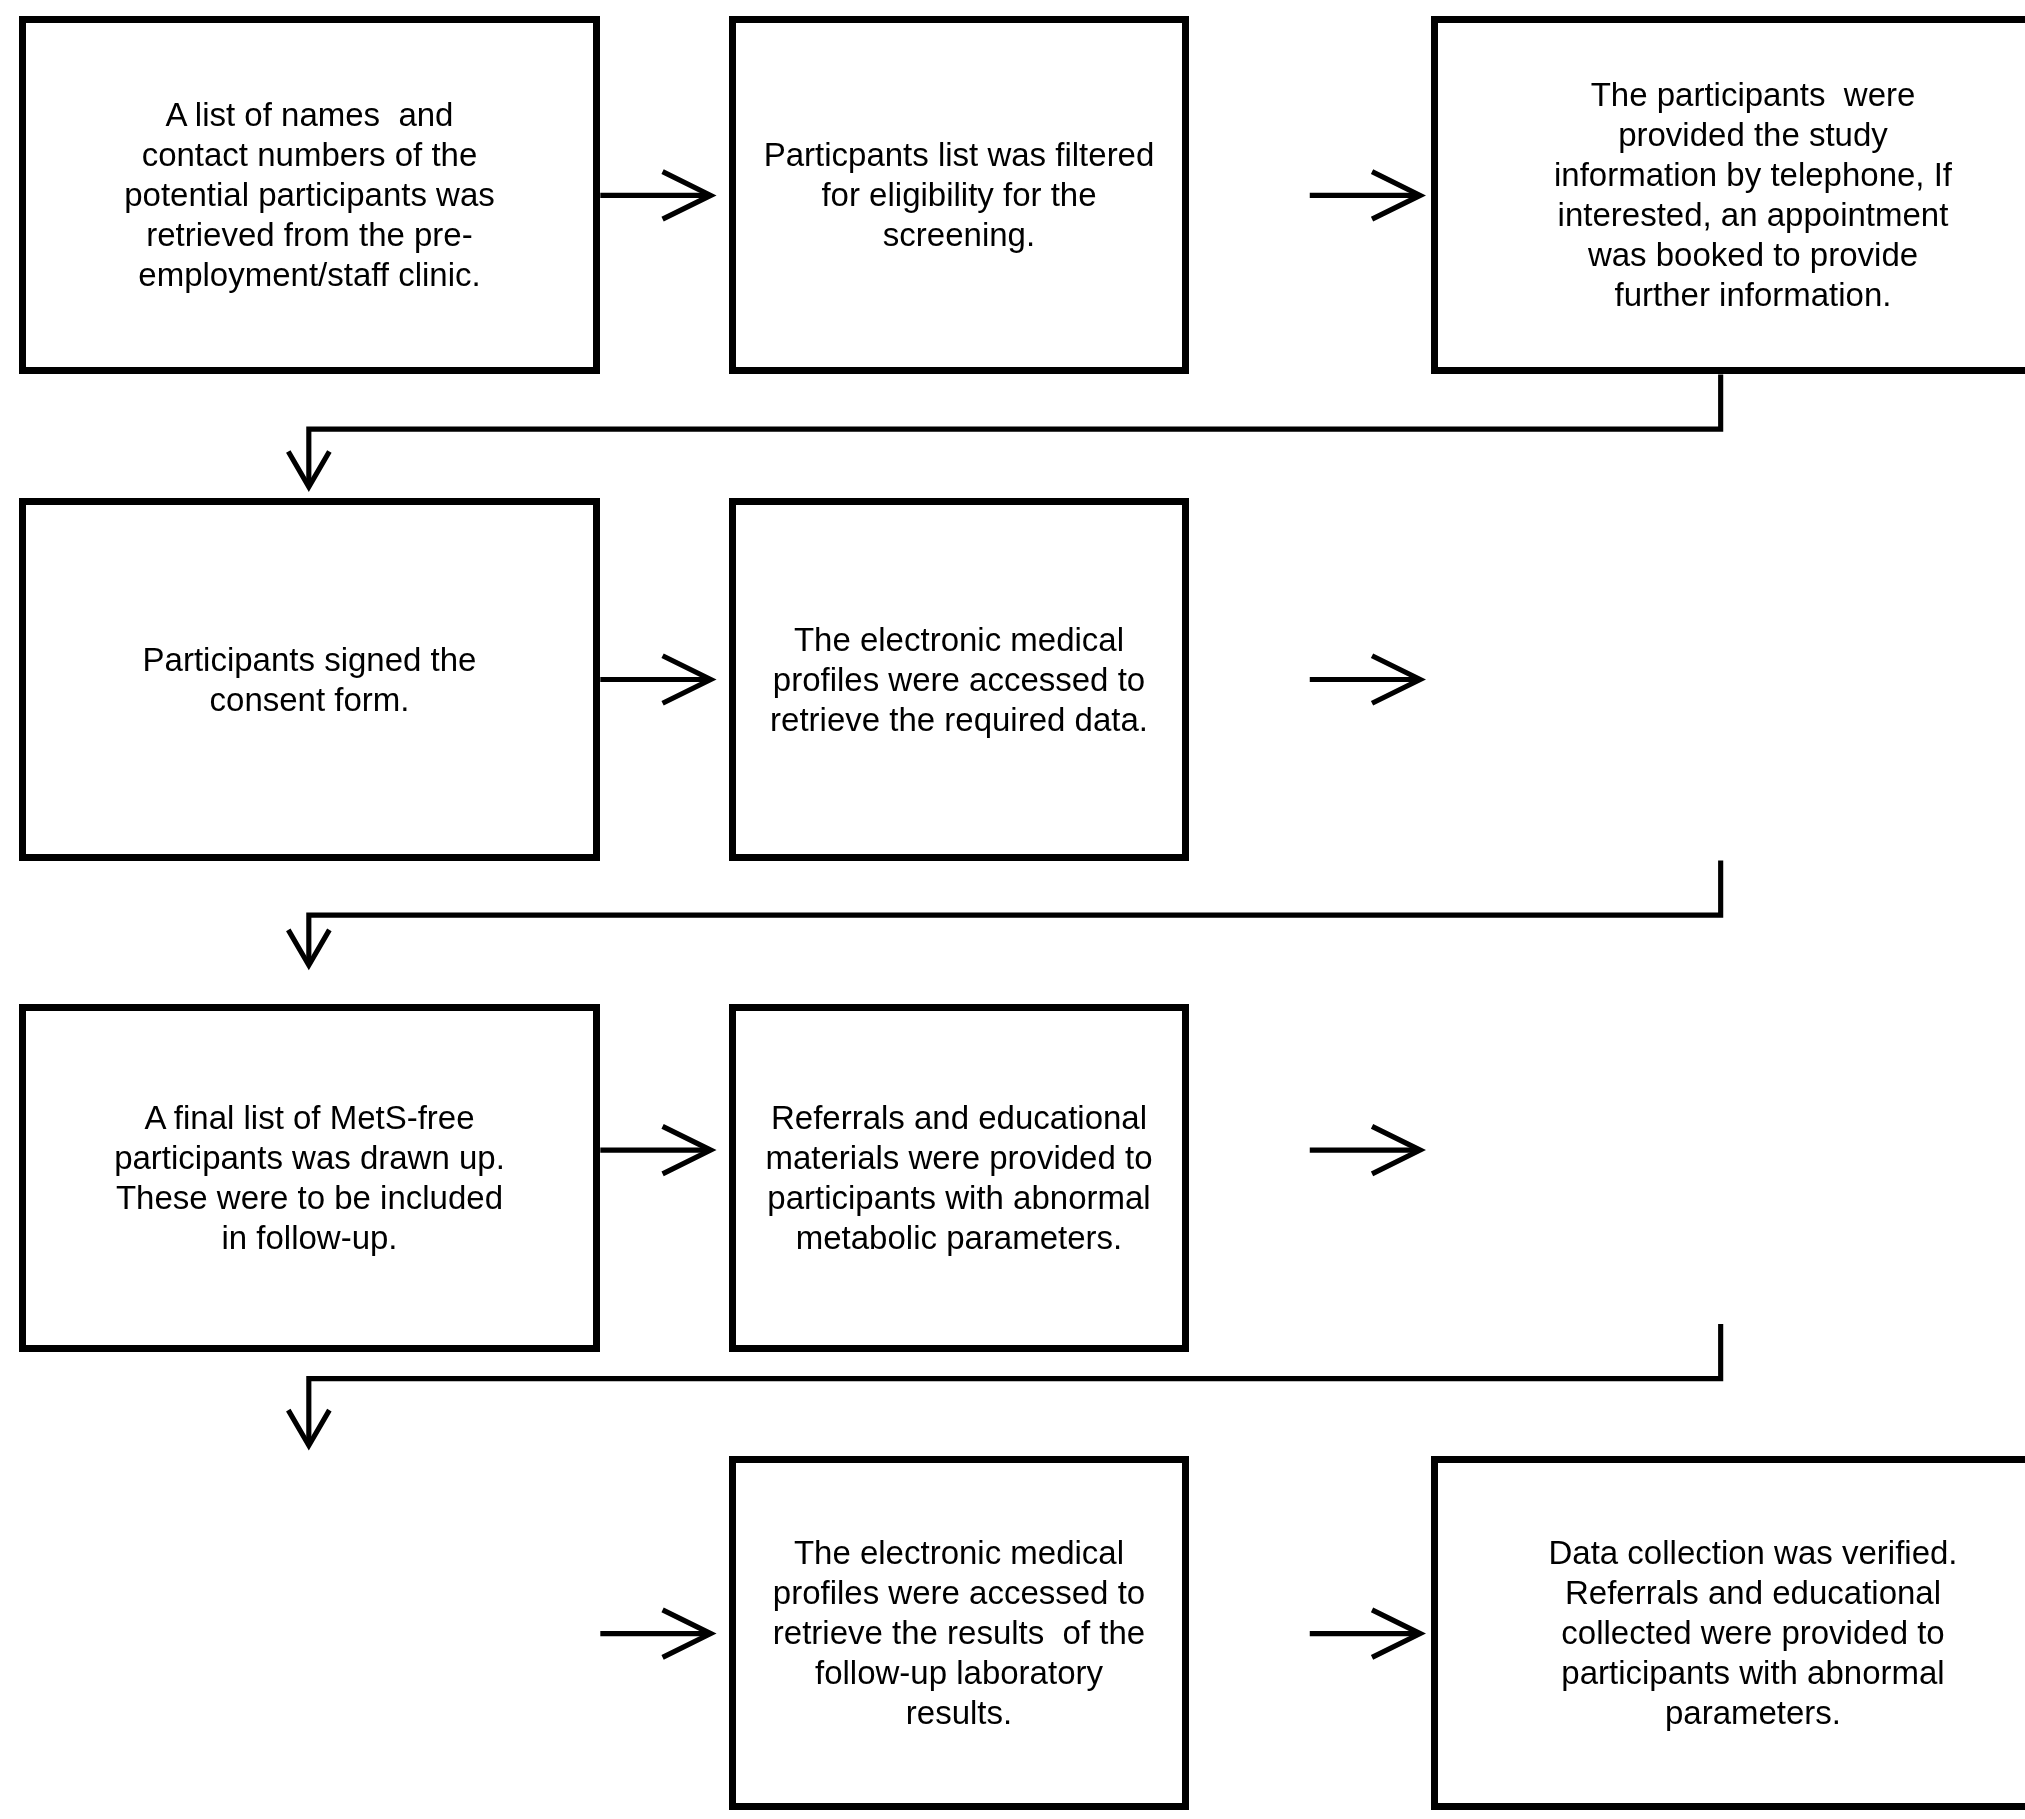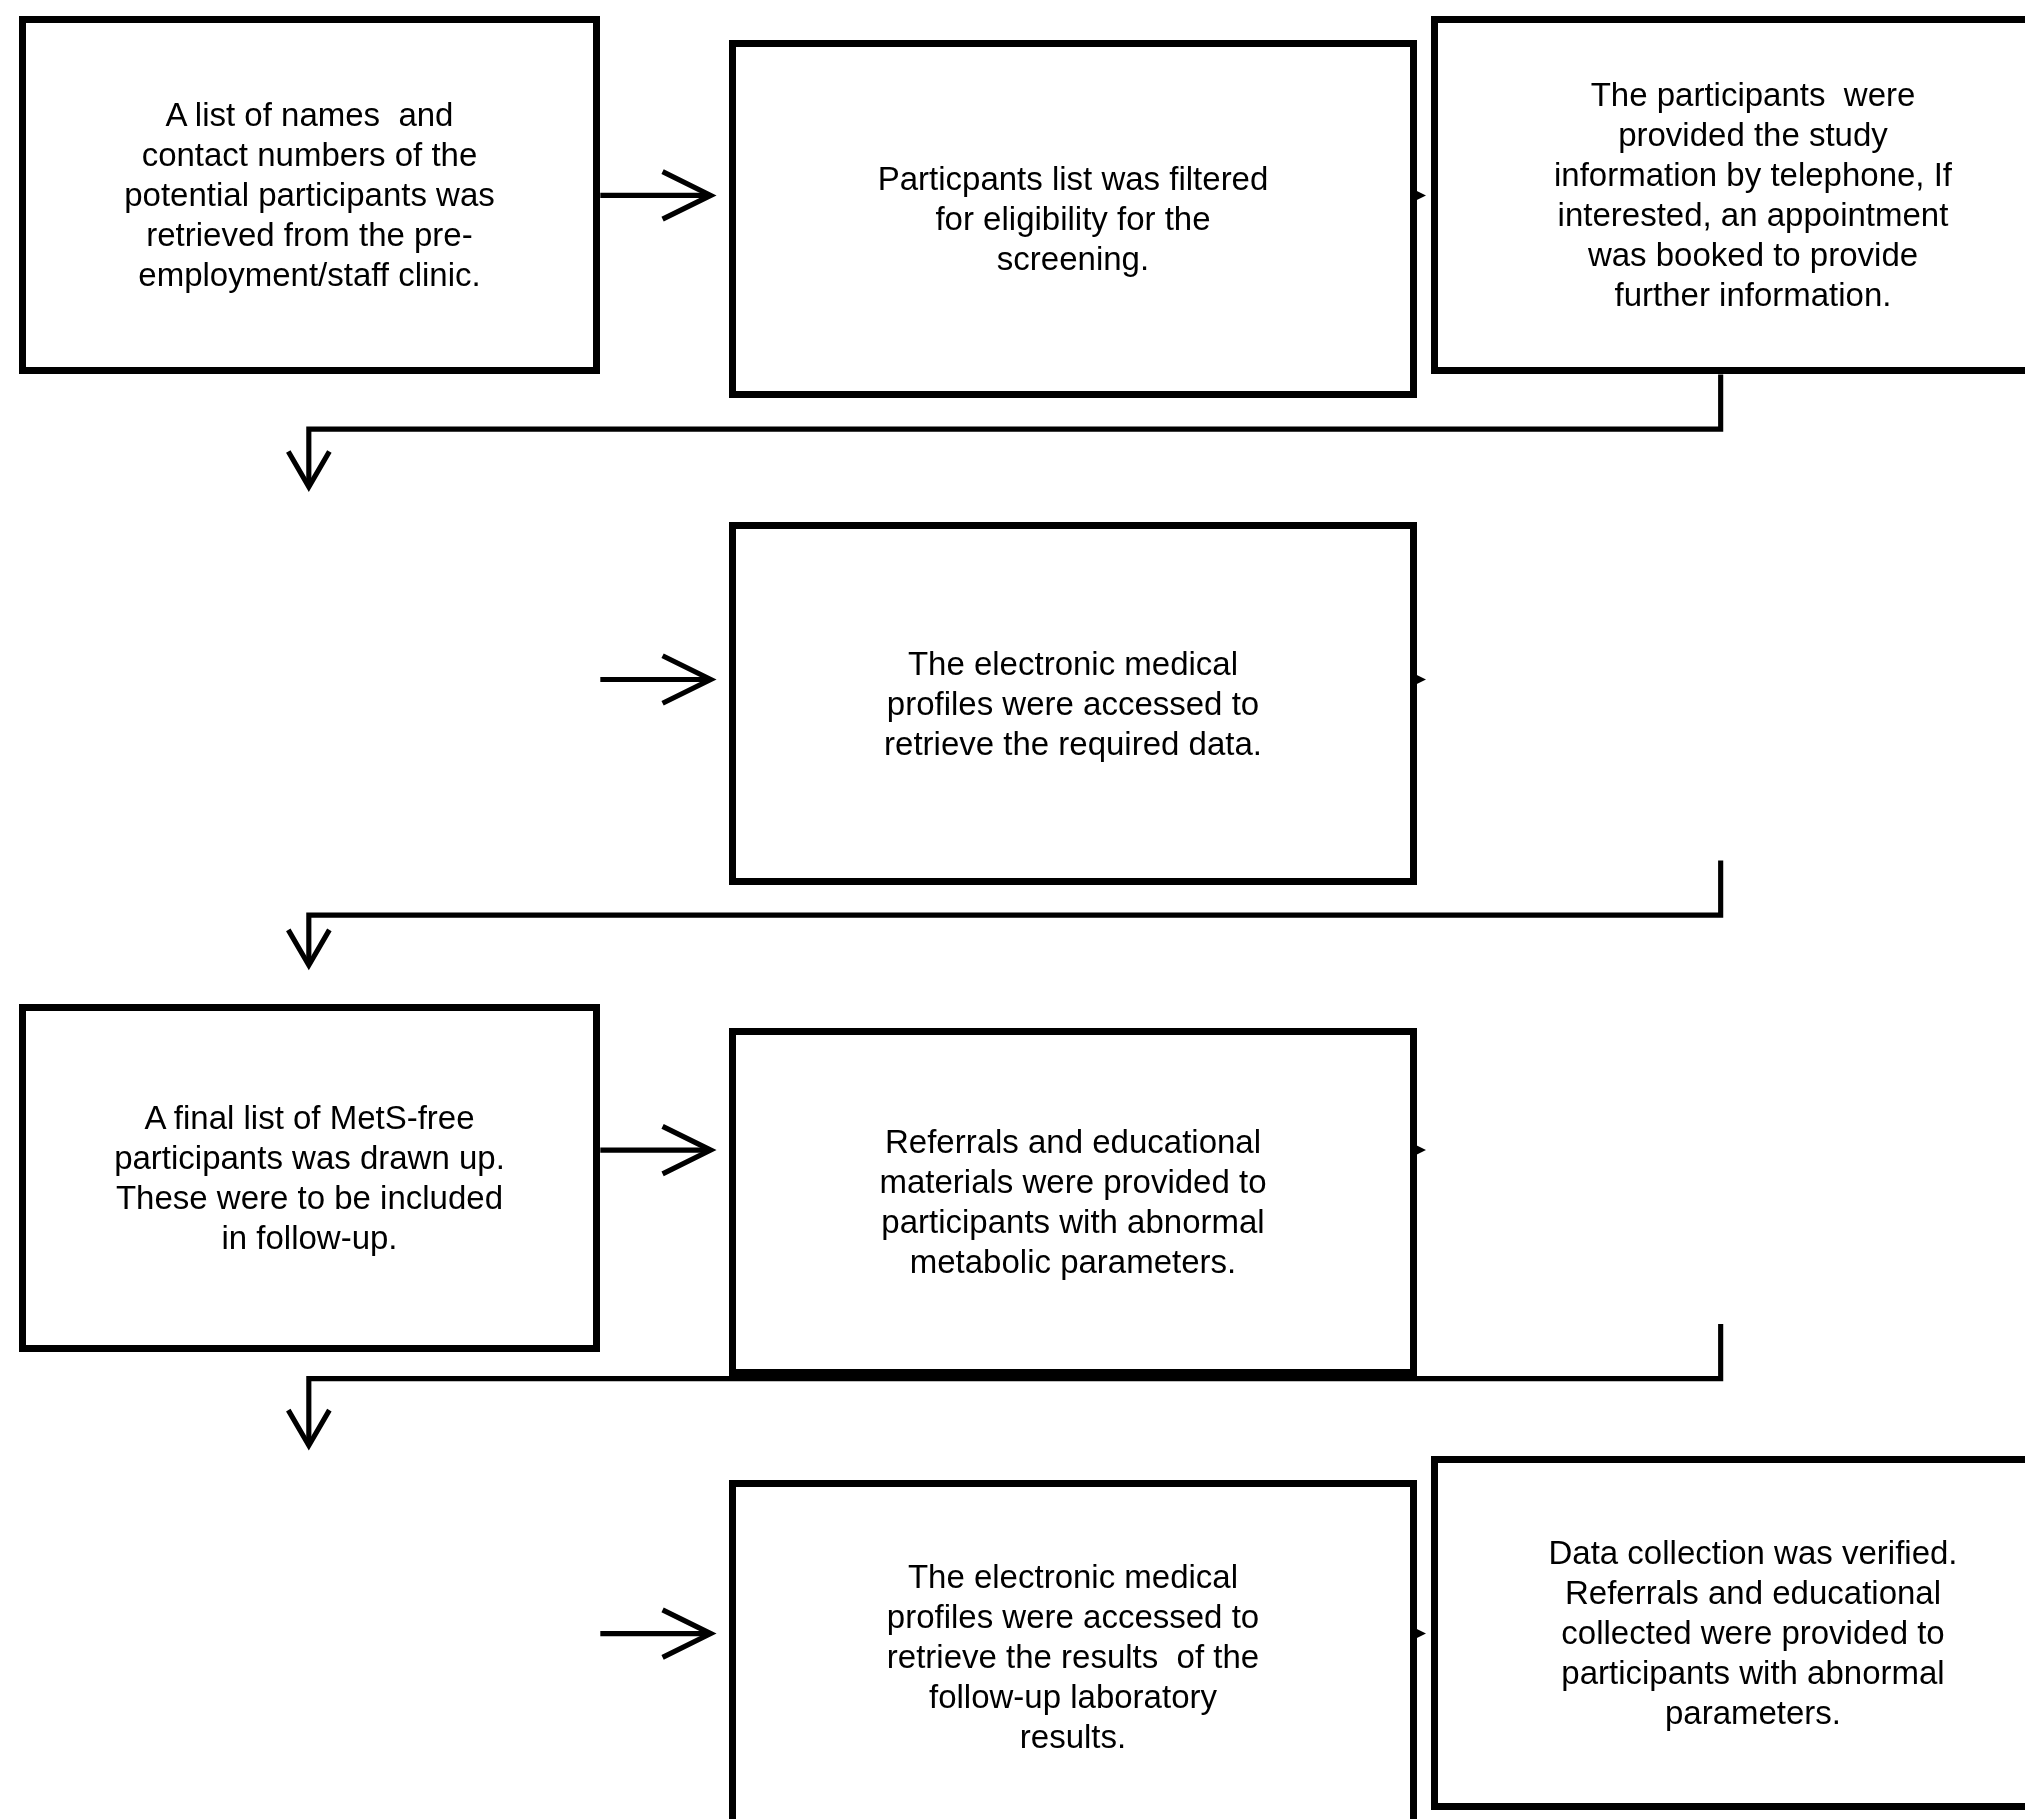--- a/index.html
+++ b/index.html
@@ -24,21 +24,21 @@
     align-items: center;
     justify-content: center;
     text-align: center;
     font-size: 33px;
     line-height: 40px;
     white-space: pre-wrap;
     padding: 0 11.6px;
   }
   
   .col1 { left: 19px;   width: 581px; }
-  .col2 { left: 729px; width: 688px; margin-top: 24px; }
+  .col2 { left: 729px; width: 460px; }
   .col3 { left: 1431px; width: 644px; }
   
   .row1 { top: 16px;   height: 358px; }
   .row2 { top: 498px;  height: 363px; }
   .row3 { top: 1004px; height: 348px; }
   .row4 { top: 1456px; height: 354px; }
 
   svg.connectors {
     position: absolute;
     left: 0; top: 0;
@@ -119,20 +119,22 @@
   <div class="box col2 row1">Particpants list was filtered
 for eligibility for the
 screening.</div>
   <div class="box col3 row1">The participants  were
 provided the study
 information by telephone, If
 interested, an appointment
 was booked to provide
 further information.</div>
 
+  <div class="box col1 row2">Participants signed the
+consent form.</div>
   <div class="box col2 row2">The electronic medical
 profiles were accessed to
 retrieve the required data.</div>
 
   <div class="box col1 row3">A final list of MetS-free
 participants was drawn up.
 These were to be included
 in follow-up.</div>
   <div class="box col2 row3">Referrals and educational
 materials were provided to

